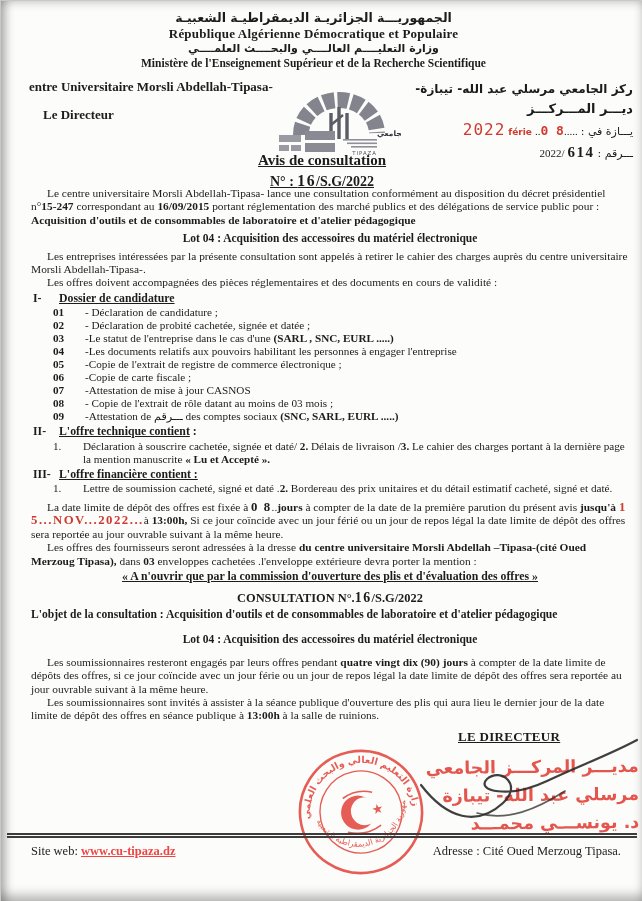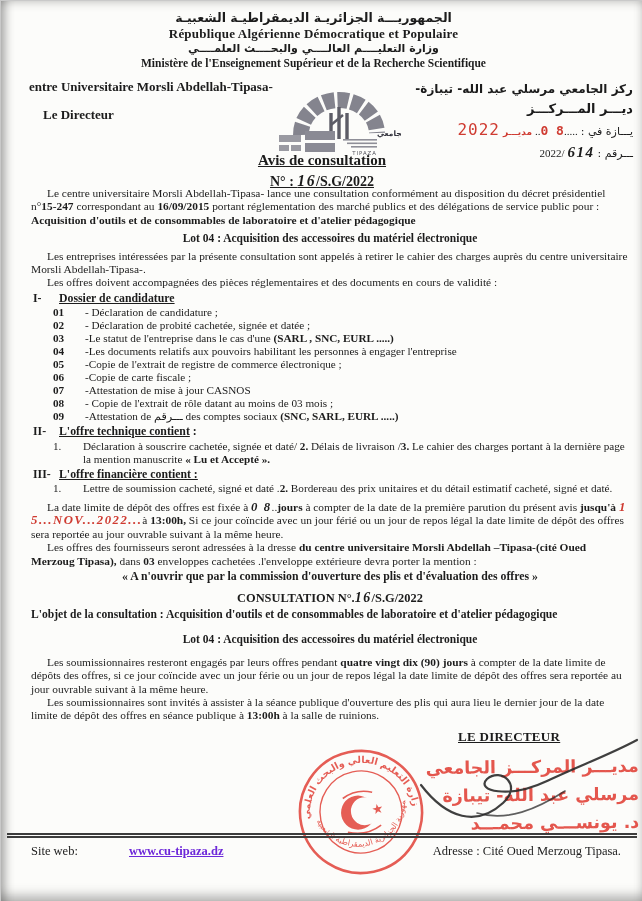--- a/index.html
+++ b/index.html
@@ -9,21 +9,21 @@
     font-family:"Liberation Serif","DejaVu Serif",serif;
     border:1px solid #c9c9c9;
     box-shadow: inset 14px 0 10px -10px rgba(60,60,60,.45),
                 inset -8px 0 8px -7px rgba(60,60,60,.30),
                 inset 0 10px 8px -8px rgba(60,60,60,.25),
                 inset 0 -16px 12px -10px rgba(60,60,60,.40);
   }
   .b{font-weight:bold}
   .u{text-decoration:underline}
   .red{color:var(--accent_red,#cf3b31)}
-  .hand{font-style:italic;font-weight:600;letter-spacing:1.5px;font-size:1.12em;}
+  .hand{font-weight:600;letter-spacing:1.5px;font-size:1.12em;}
   .ar{font-family:"DejaVu Sans",sans-serif;direction:rtl;}
   .cen{text-align:center}
   
   .hd{position:absolute;top:9px;left:0;right:17px;text-align:center;line-height:1.25;}
   .hd .l1{font-size:12.5px}
   .hd .l2{font-size:13px;letter-spacing:.2px}
   .hd .l3{font-size:11px}
   .hd .l4{font-size:11.5px}
   .org-left{position:absolute;left:28px;top:78px;font-size:13px;font-weight:bold;}
   .org-left .dir{margin:12px 0 0 14px;}
@@ -45,34 +45,34 @@
   .body{position:absolute;left:30px;right:14px;top:186px;font-size:11.4px;line-height:13.4px;}
   .body p{margin:0;}
   .ind{text-indent:16px;}.mt6{margin-top:6px!important}
   .lot{margin:5px 0 4px 0;font-size:11.5px;}
   .lot2{margin:12px 0 9px 0;}
   .sec{display:flex;gap:8px;margin:2px 0 1px 2px;font-size:11.8px;}
   .sec .m{min-width:18px;font-weight:bold;}
   .item{display:flex;margin-left:22px;line-height:13px;font-size:11.2px;}
   .item .num{min-width:32px;font-weight:bold;}
   .item2 .num{min-width:30px;font-weight:normal;}
-  .mention{margin-top:2px;font-size:11.8px;}
+  .mention{margin-top:2px;font-size:11.8px;text-decoration:underline;}
   .consult{font-size:12.4px;margin-top:7px;}
   .objet{margin-top:3px;font-size:11.6px;}
   
   .sig{position:absolute;left:457px;top:728px;font-size:13px;letter-spacing:.3px;}
   .round-stamp{position:absolute;left:285px;top:736px;width:150px;height:150px;transform:rotate(-12deg);opacity:.88;}
   .red-stamp{position:absolute;right:4px;top:752px;width:228px;text-align:right;direction:rtl;
     font-family:"DejaVu Sans",sans-serif;font-weight:bold;font-size:17.5px;line-height:28px;
     color:var(--stamp_red,#e2483f);transform:rotate(-.6deg);opacity:.92;}
   .scribble{position:absolute;left:412px;top:726px;width:230px;height:112px;}
   
   .rule{position:absolute;left:6px;right:6px;top:832px;border-top:5px double #3c3c3c;}
   .footer{position:absolute;left:30px;right:22px;top:843px;display:flex;justify-content:space-between;font-size:12.5px;}
-  .footer a{color:#6d28d9;font-weight:bold;margin-left:48px;}
+  .footer a{color:#ef4444;font-weight:bold;}
   svg text{font-family:"DejaVu Sans",sans-serif;}
 </style>
 </head>
 <body>
 
 <div class="page">
 
   <header class="hd">
     <div class="l1 ar b">الجمهوريـــة الجزائريـة الديمقراطيـة الشعبيـة</div>
     <div class="l2 b">République Algérienne Démocratique et Populaire</div>
@@ -103,21 +103,21 @@
         <rect x="14" y="60" width="10" height="6"></rect>
       </g>
     </svg>
   </div>
 
   <div class="org-right">
     <div class="r1 ar">ركز الجامعي مرسلي عبد الله- تيبازة-</div>
     <div class="r2 ar">ديـــر المـــركـــز</div>
     <div class="hline">
       <span class="red stamp-year">2022</span>
-      <span class="red stamp-month ar">مديـــر</span>
+      <span class="red stamp-month ar">férie</span>
       <span><span>..</span><span class="red stamp-day">0 8</span><span>.....</span></span>
       <span class="arlbl ar">يـــازة في :</span>
     </div>
     <div class="hline numline">
       <span>2022/</span>
       <span class="hand">614</span>
       <span class="arlbl ar">ـــرقم :</span>
     </div>
   </div>
 

